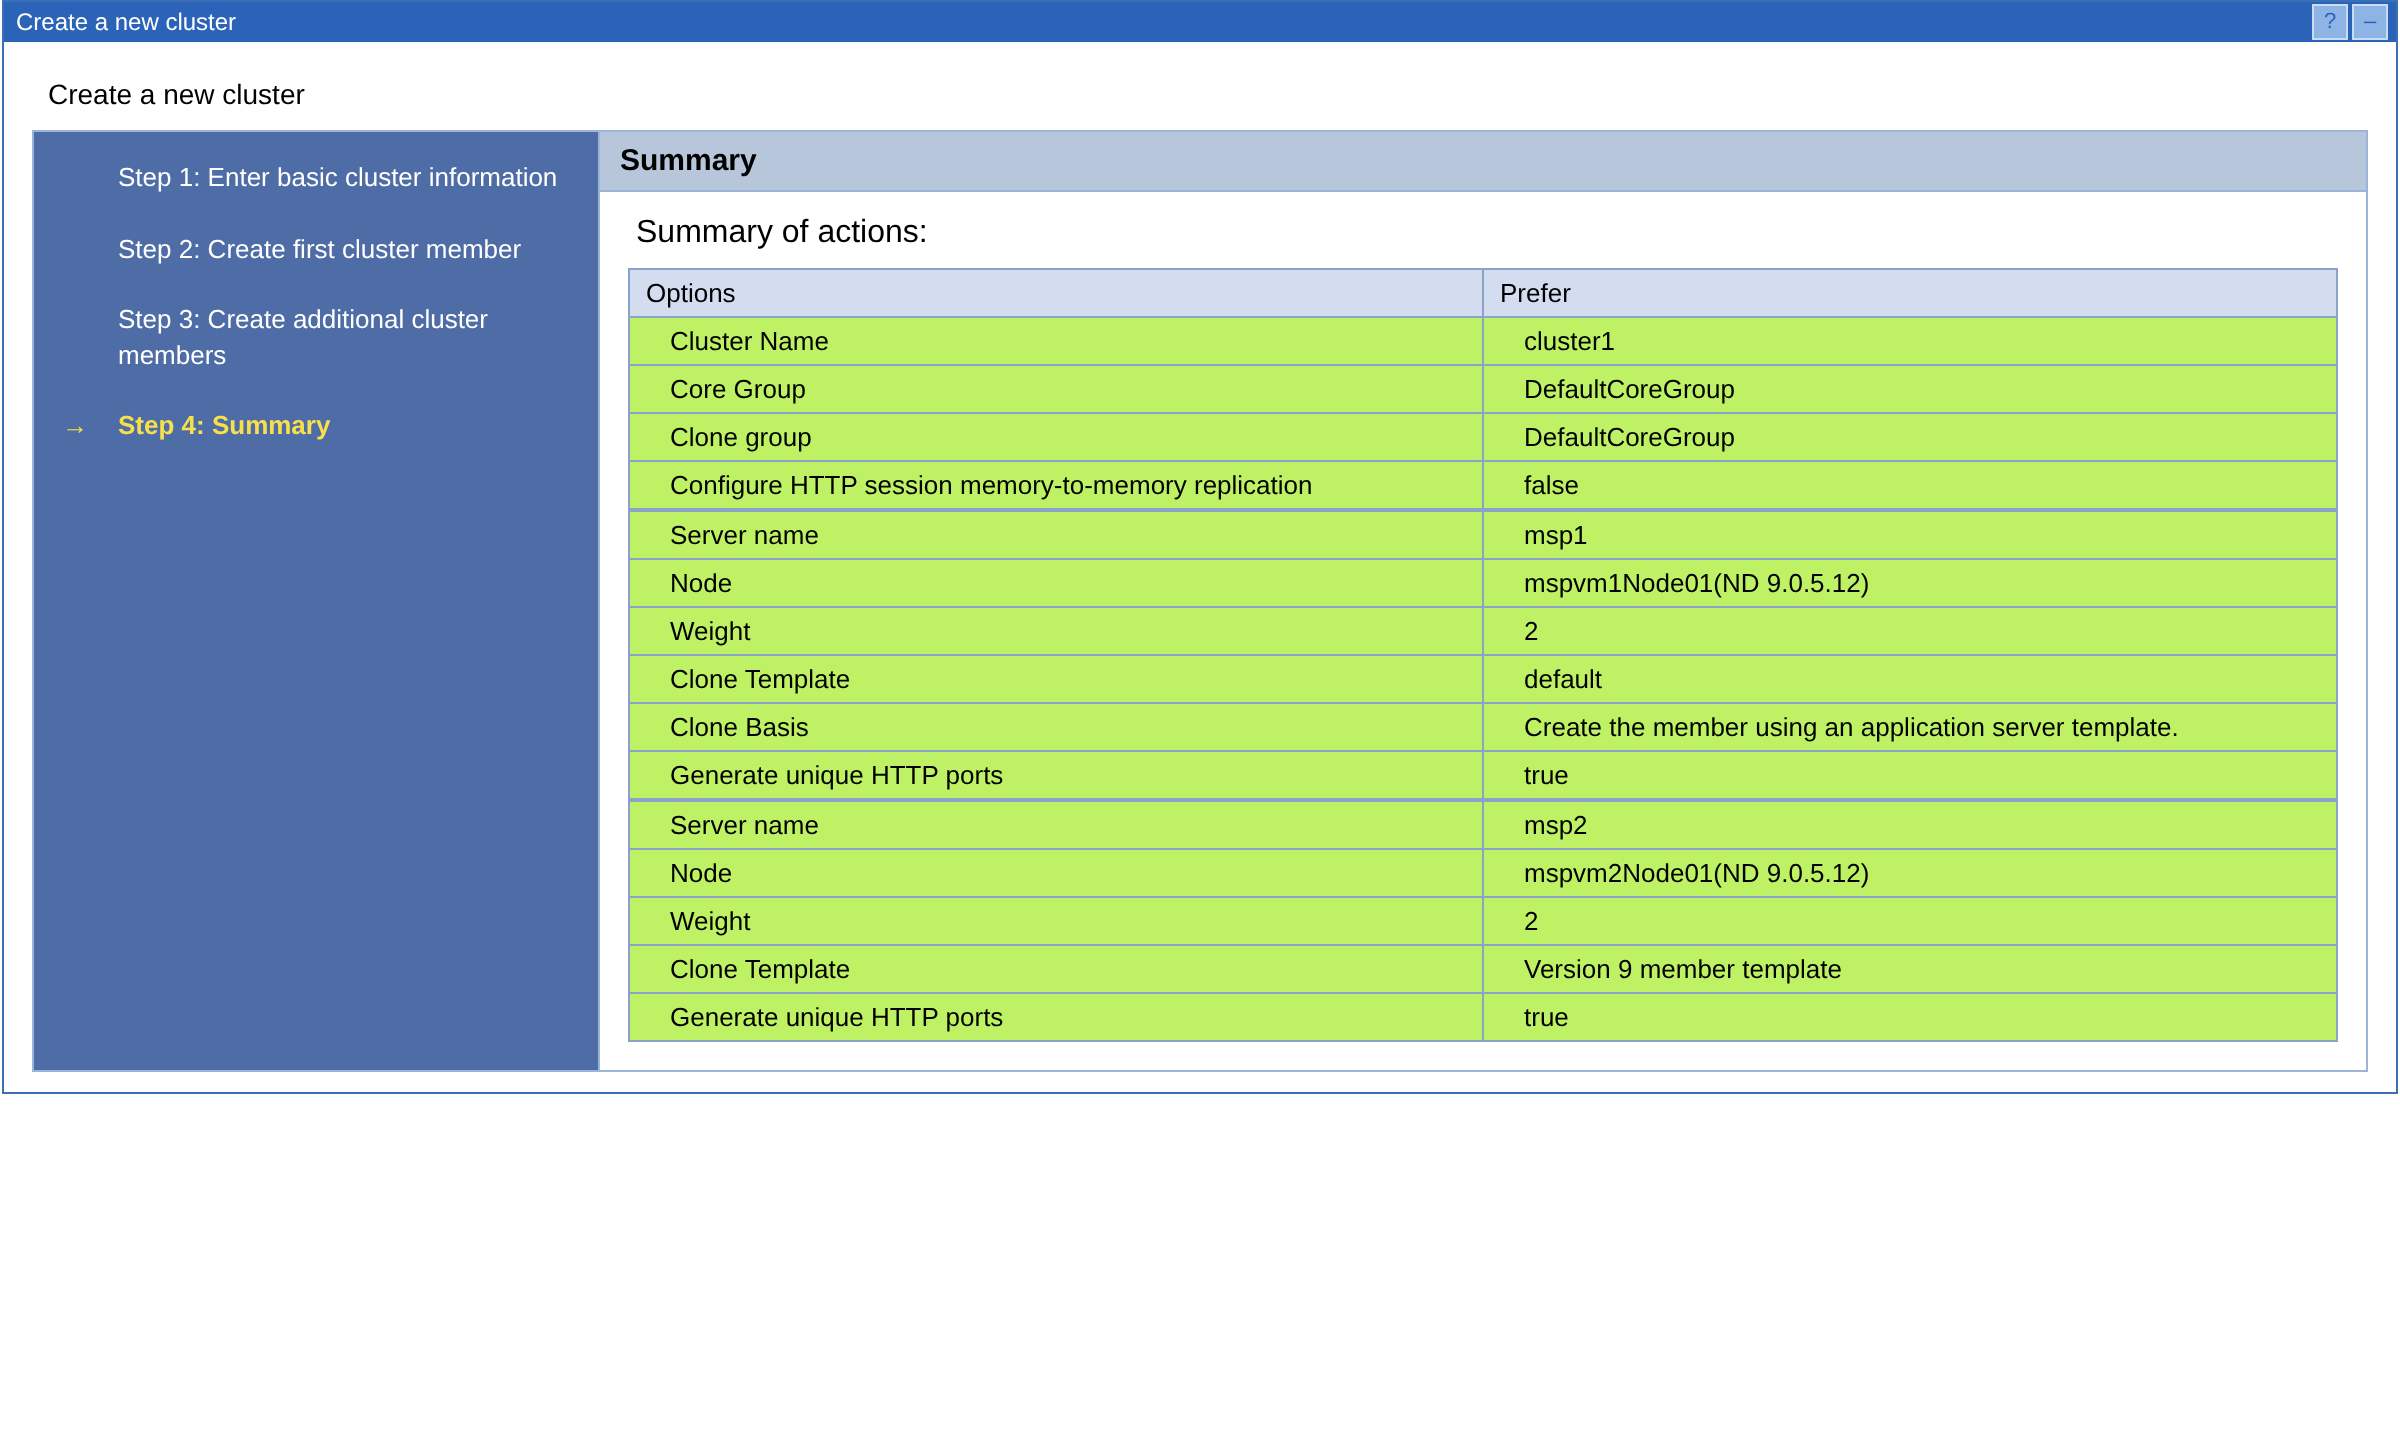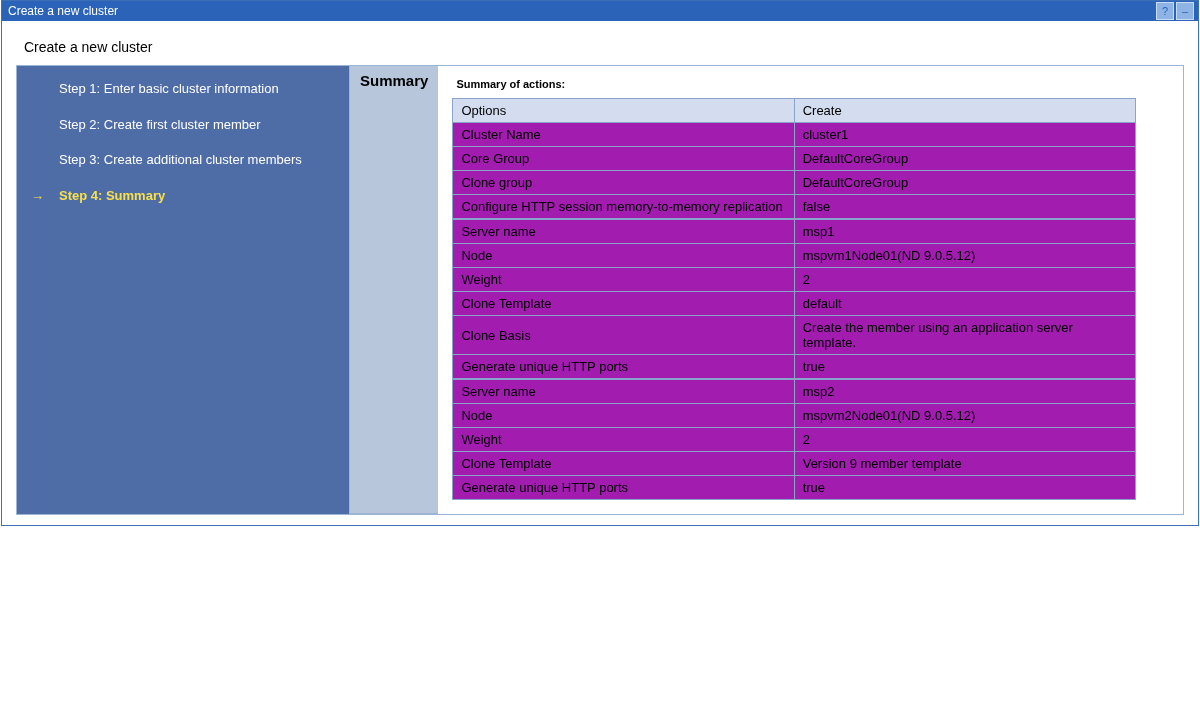--- a/index.html
+++ b/index.html
@@ -54,21 +54,21 @@
   .wizard-wrap {
     border: 1px solid #9cb4d6;
     background: #b7c6db;
     padding: 0;
   }
   .wizard {
     display: flex;
     align-items: stretch;
   }
   .sidebar {
-    width: 332px;
+    width: 282px;
     background: #4e6ca5;
     color: #fff;
     padding: 10px 18px 30px 14px;
     box-sizing: border-box;
     font-size: 13px;
   }
   .step {
     margin: 4px 0 18px 0;
     line-height: 1.35;
     padding-left: 28px;
@@ -83,53 +83,52 @@
     left: 0;
     top: 0;
     color: #f8e04b;
     font-weight: bold;
   }
   .main {
     flex: 1;
     background: #fff;
     border-left: 1px solid #9cb4d6;
     display: flex;
-    flex-direction: row;
+    flex-direction: column;
   }
   .main-header {
     background: #b7c6db;
     font-weight: bold;
     padding: 6px 10px;
     font-size: 15px;
     border-bottom: 1px solid #9cb4d6;
   }
   .main-body {
     padding: 12px 14px 14px 14px;
   }
   .sub-heading {
     margin: 0 0 8px 4px;
-    font-size: 11px;
-    font-weight: bold;
+    font-size: 16px;
   }
   table.summary {
     width: 100%;
     border-collapse: collapse;
     font-size: 13px;
   }
   table.summary th {
     text-align: left;
     font-weight: normal;
     background: #d3ddef;
     border: 1px solid #8aa3c8;
     padding: 4px 8px;
   }
   table.summary td {
     border: 1px solid #8aa3c8;
-    padding: 4px 8px;
-    background: #a21caf;
+    padding: 4px 20px;
+    background: #bef264;
   }
   table.summary th:first-child,
   table.summary td:first-child { width: 50%; }
   tr.section-start td { border-top: 2px solid #8aa3c8; }
   .button-bar {
     background: #b7c6db;
     padding: 8px 10px;
     border-top: 1px solid #9cb4d6;
     display: flex;
     gap: 8px;
@@ -173,21 +172,21 @@
           </div>
 
         <div class="main">
           <div class="main-header">Summary</div>
           <div class="main-body">
             <div class="sub-heading">Summary of actions:</div>
             <table class="summary">
               <thead>
                 <tr>
                   <th>Options</th>
-                  <th>Create</th>
+                  <th>Prefer</th>
                 </tr>
               </thead>
               <tbody id="summary-body">
                   <tr>
                     <td>Cluster Name</td>
                     <td>cluster1</td>
                   </tr>
                   <tr>
                     <td>Core Group</td>
                     <td>DefaultCoreGroup</td>

